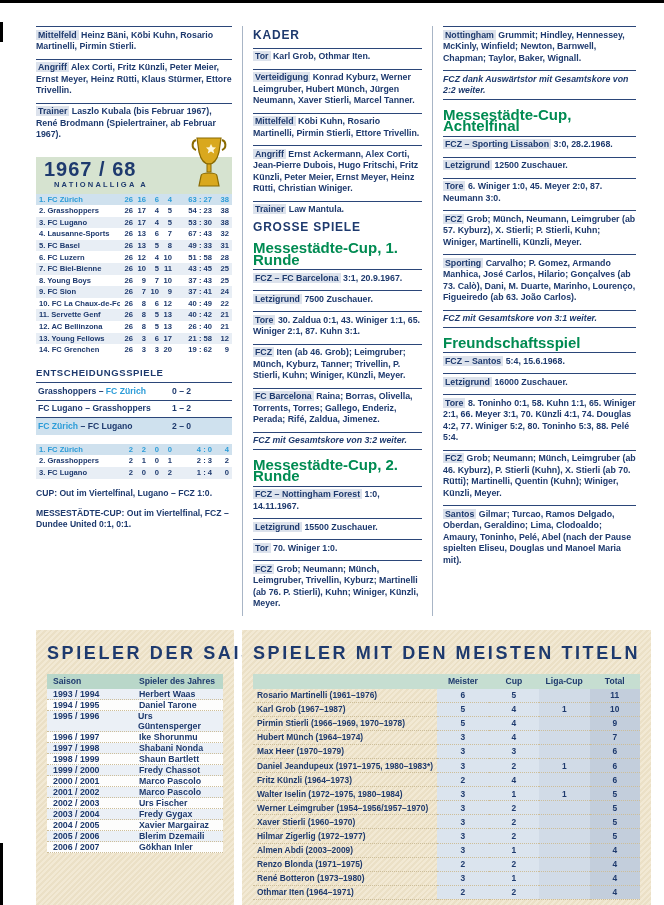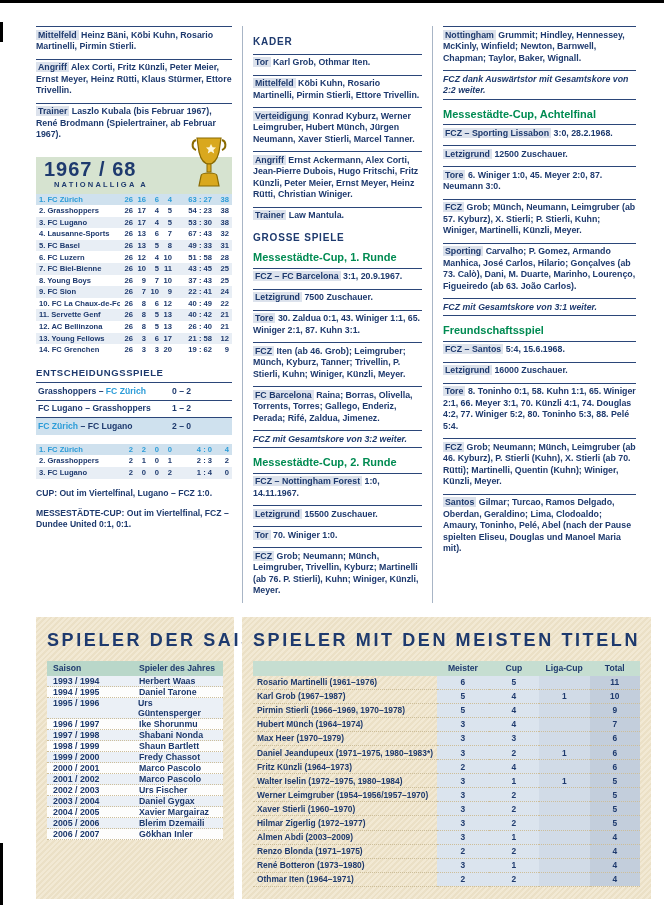--- a/index.html
+++ b/index.html
@@ -30,22 +30,22 @@
   
   .topgrid{display:grid;grid-template-columns:206px 190px 204px;}
   .col{font-size:8.8px;line-height:11.5px;}
   .col1{padding-right:10px;}
   .col2{border-left:1px solid #a8b5c6;padding:0 10px;}
   .col3{border-left:1px solid #a8b5c6;padding-left:10px;}
 
   .block{margin-bottom:6px;}
   .block.entry,.block.plain{border-top:1px solid var(--rule);padding-top:2.5px;}
   .block.plain{border-bottom:1px solid var(--rule);padding-bottom:2px;font-style:italic;}
-  .block.heading{margin:10px 0 6px;font-size:10px;letter-spacing:.8px;border:none;}
-  .block.subheading{margin:9px 0 4px;color:var(--green);font-size:11px;border:none;}
+  .block.heading{margin:4px 0 6px;font-size:12px;letter-spacing:.8px;border:none;}
+  .block.subheading{margin:9px 0 4px;color:var(--green);font-size:15px;border:none;}
   .lbl{background:var(--lblbg);padding:0 2px;}
   .lbl:empty{display:none;}
 
   
   .season-band{position:relative;margin-top:16px;background:var(--bandgreen);padding:7px 8px 6px;height:37px;}
   .season-band .year{font-size:20px;letter-spacing:1px;}
   .season-band .liga{font-size:7.5px;letter-spacing:2.2px;margin-left:10px;}
   .trophy{position:absolute;right:5px;top:-21px;}
 
   
@@ -200,21 +200,21 @@
             <span class="n">10</span>
             <span class="g">37 : 43</span>
             <span class="n pts">25</span>
           </div>
           <div class="lrow">
             <span class="team">9. FC Sion</span>
             <span class="n">26</span>
             <span class="n">7</span>
             <span class="n">10</span>
             <span class="n">9</span>
-            <span class="g">22 : 41</span>
+            <span class="g">37 : 41</span>
             <span class="n pts">24</span>
           </div>
           <div class="lrow">
             <span class="team">10. FC La Chaux-de-Fonds</span>
             <span class="n">26</span>
             <span class="n">8</span>
             <span class="n">6</span>
             <span class="n">12</span>
             <span class="g">40 : 49</span>
             <span class="n pts">22</span>
@@ -310,26 +310,26 @@
     <div class="col col2">
       <div class="block heading">
           
           <span>KADER</span>
         </div>
         <div class="block entry">
           <span class="lbl">Tor</span>
           <span>Karl Grob, Othmar Iten.</span>
         </div>
         <div class="block entry">
+          <span class="lbl">Verteidigung</span>
+          <span>Konrad Kyburz, Werner Leimgruber, Hubert Münch, Jürgen Neumann, Xaver Stierli, Marcel Tanner.</span>
+        </div>
+        <div class="block entry">
           <span class="lbl">Mittelfeld</span>
           <span>Köbi Kuhn, Rosario Martinelli, Pirmin Stierli, Ettore Trivellin.</span>
-        </div>
-        <div class="block entry">
-          <span class="lbl">Verteidigung</span>
-          <span>Konrad Kyburz, Werner Leimgruber, Hubert Münch, Jürgen Neumann, Xaver Stierli, Marcel Tanner.</span>
         </div>
         <div class="block entry">
           <span class="lbl">Angriff</span>
           <span>Ernst Ackermann, Alex Corti, Jean-Pierre Dubois, Hugo Fritschi, Fritz Künzli, Peter Meier, Ernst Meyer, Heinz Rütti, Christian Winiger.</span>
         </div>
         <div class="block entry">
           <span class="lbl">Trainer</span>
           <span>Law Mantula.</span>
         </div>
         <div class="block heading">
@@ -494,21 +494,21 @@
           <div class="prow">
             <span class="pseason">2001 / 2002</span>
             <span>Marco Pascolo</span>
           </div>
           <div class="prow">
             <span class="pseason">2002 / 2003</span>
             <span>Urs Fischer</span>
           </div>
           <div class="prow">
             <span class="pseason">2003 / 2004</span>
-            <span>Daniel Gygax</span>
+            <span>Fredy Gygax</span>
           </div>
           <div class="prow">
             <span class="pseason">2004 / 2005</span>
             <span>Xavier Margairaz</span>
           </div>
           <div class="prow">
             <span class="pseason">2005 / 2006</span>
             <span>Blerim Dzemaili</span>
           </div>
           <div class="prow">

